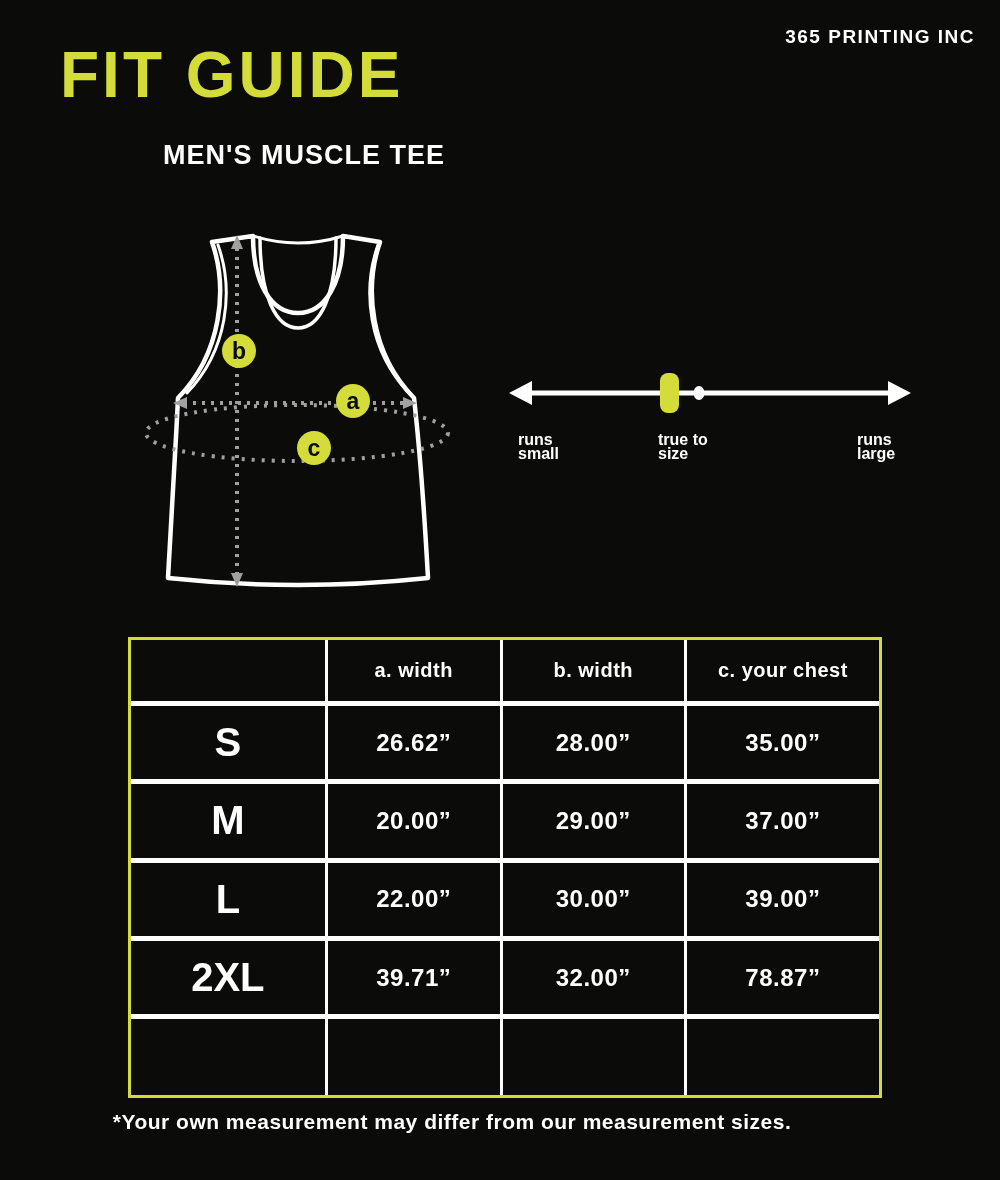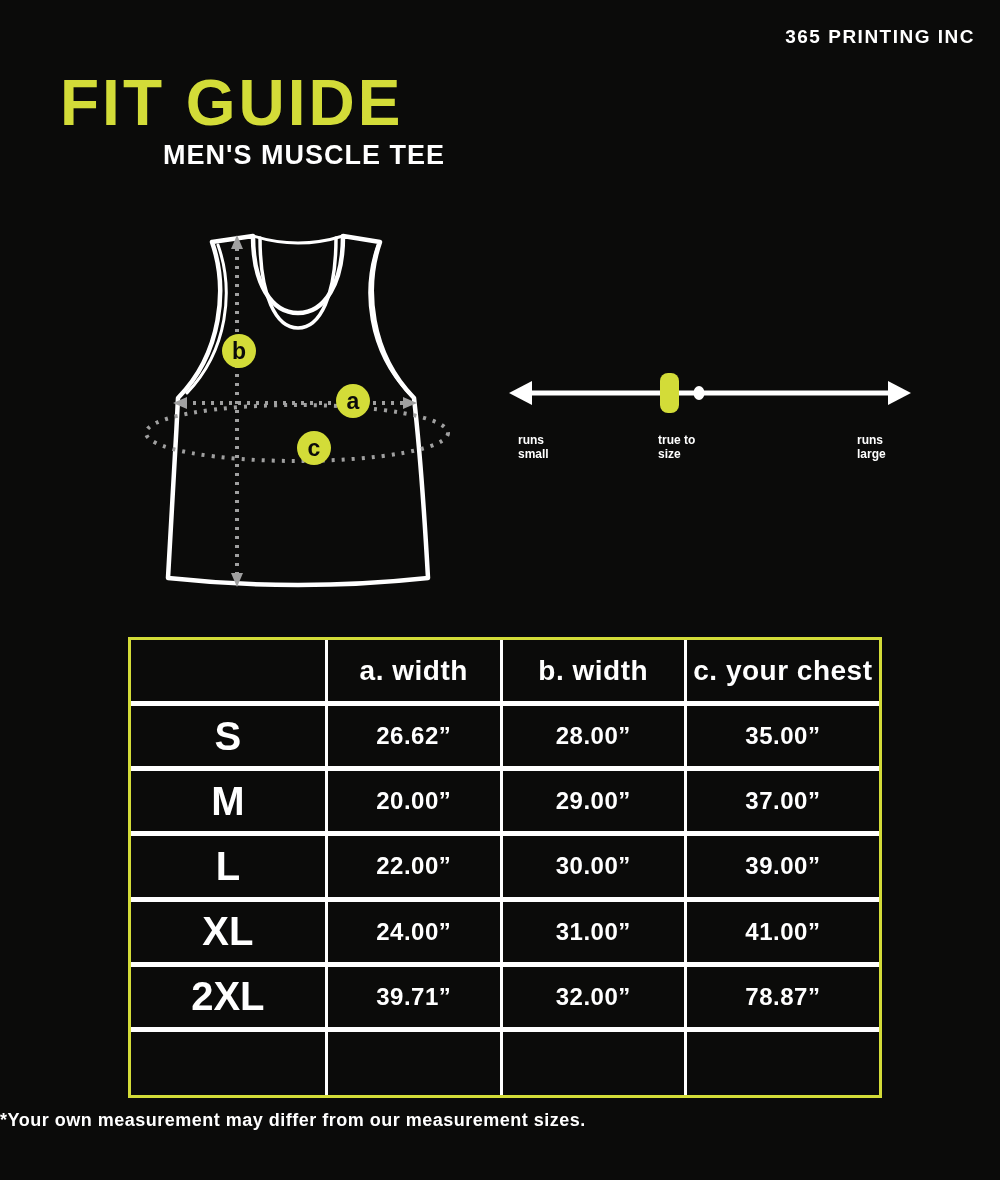--- a/index.html
+++ b/index.html
@@ -18,21 +18,21 @@
     overflow: hidden;
   }
   .page { position: relative; width: 1000px; height: 1180px; padding-left: 6px; }
 
   .brand {
     position: absolute; top: 26px; right: 25px;
     font-size: 19px; font-weight: bold; letter-spacing: 1.5px;
     color: var(--white);
   }
   .title {
-    position: absolute; top: 66px; left: 60px; margin: 0;
+    position: absolute; top: 38px; left: 60px; margin: 0;
     font-size: 64px; font-weight: bold; letter-spacing: 3px;
     color: var(--accent);
   }
   .subtitle {
     position: absolute; top: 140px; left: 163px;
     font-size: 27px; font-weight: bold; letter-spacing: 1px;
     color: var(--white);
     text-align: center;
   }
 
@@ -44,21 +44,21 @@
   .dash-arrow { fill: var(--dash_gray); }
   .accent-fill { fill: var(--accent); }
   .marker-letter {
     fill: var(--background);
     font-family: "Liberation Sans", sans-serif;
     font-size: 23px; font-weight: bold;
   }
 
   .scale-label {
     position: absolute;
-    font-size: 12px; font-weight: bold; line-height: 14px;
+    font-size: 16px; font-weight: bold; line-height: 14px;
     color: var(--white); white-space: pre-line;
   }
   .scale-label.left  { left: 518px; top: 433px; text-align: left; }
   .scale-label.center{ left: 658px; top: 433px; width: 100px; }
   .scale-label.right { left: 857px; top: 433px; text-align: left; }
 
   .table-wrap {
     position: absolute; left: 128px; top: 637px;
     width: 754px; height: 461px;
     border: 3px solid var(--accent);
@@ -69,29 +69,30 @@
     table-layout: fixed;
   }
   .size-table th, .size-table td {
     padding: 0; text-align: center; vertical-align: middle;
     border-right: 3px solid var(--white);
     border-bottom: 5px solid var(--white);
     color: var(--white);
   }
   .size-table th:last-child, .size-table td:last-child { border-right: none; }
   .size-table tr:last-child td { border-bottom: none; }
-  .size-table thead th { height: 66px; font-size: 28px; font-weight: bold; letter-spacing: 0.5px; }
+  .size-table thead th { height: 66px; font-size: 20px; font-weight: bold; letter-spacing: 0.5px; }
   .size-table tbody td { height: 60px; }
   .size-table td.size-cell { font-size: 40px; font-weight: bold; }
   .size-table td.value-cell { font-size: 24px; font-weight: bold; letter-spacing: 0.5px; }
   .size-table tr.empty-row td { height: 58px; }
 
   .footnote {
     position: absolute; top: 1110px; left: 0; width: 904px;
-    font-size: 18px; font-weight: bold; letter-spacing: 0.5px;
+    text-align: center;
+    font-size: 21px; font-weight: bold; letter-spacing: 0.5px;
     color: var(--white);
   }
 </style>
 </head>
 <body>
 
 <div class="page">
 
   <div class="brand">365 PRINTING INC</div>
   <h1 class="title">FIT GUIDE</h1>
@@ -189,26 +190,20 @@
           <td class="value-cell">29.00”</td>
           <td class="value-cell">37.00”</td>
         </tr>
         <tr>
           <td class="size-cell">L</td>
           <td class="value-cell">22.00”</td>
           <td class="value-cell">30.00”</td>
           <td class="value-cell">39.00”</td>
         </tr>
         <tr>
-          <td class="size-cell">XL</td>
-          <td class="value-cell">24.00”</td>
-          <td class="value-cell">31.00”</td>
-          <td class="value-cell">41.00”</td>
-        </tr>
-        <tr>
           <td class="size-cell">2XL</td>
           <td class="value-cell">39.71”</td>
           <td class="value-cell">32.00”</td>
           <td class="value-cell">78.87”</td>
         </tr>
         <tr class="empty-row">
           <td></td>
           <td></td>
           <td></td>
           <td></td>

